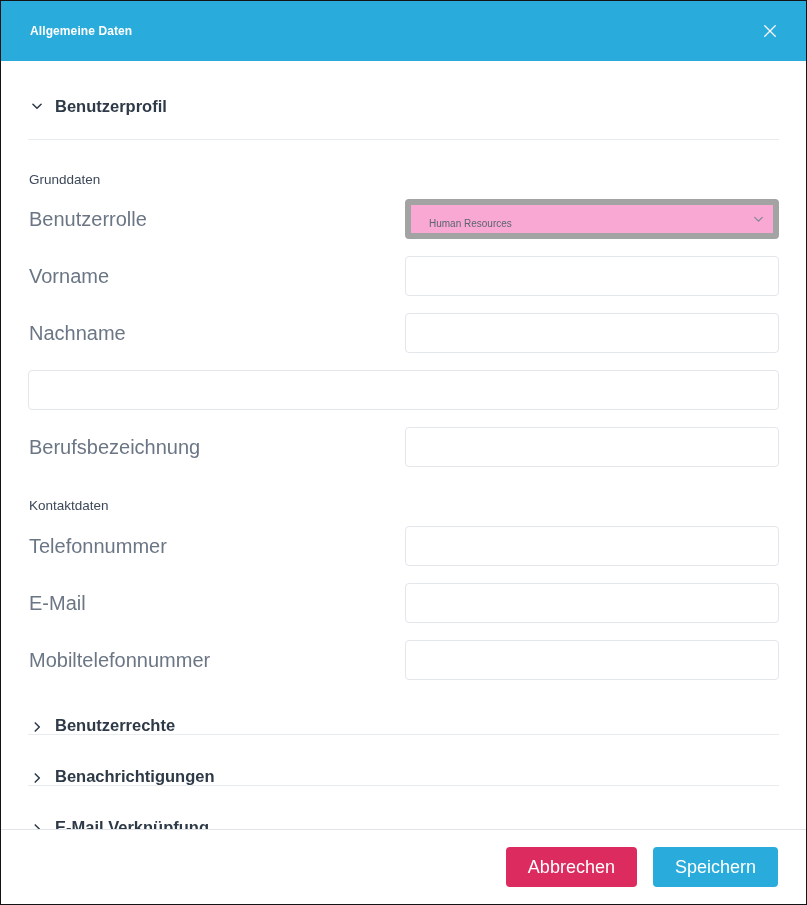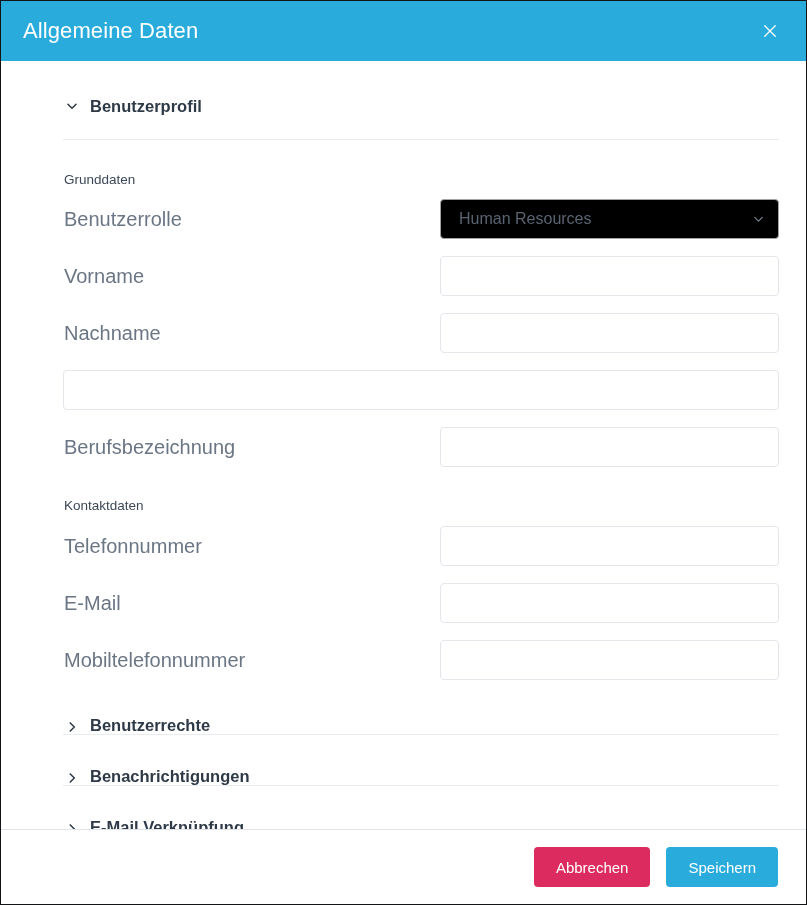--- a/index.html
+++ b/index.html
@@ -31,45 +31,45 @@
     min-height: 60px;
     background: #29abdb;
     display: flex;
     align-items: center;
     justify-content: space-between;
     padding: 0 22px 0 22px;
     box-sizing: border-box;
   }
   .dialog-title {
     color: #ffffff;
-    font-size: 22px;
-    font-weight: 400;
+    font-size: 12px;
+    font-weight: 700;
     letter-spacing: 0.1px;
     line-height: 1;
+    margin-left: 7px;
   }
   .close-btn {
     width: 28px;
     height: 28px;
     display: flex;
     align-items: center;
     justify-content: center;
     cursor: pointer;
     color: #ffffff;
     background: transparent;
     border: none;
     padding: 0;
   }
   .close-btn svg { display: block; }
 
   
   .dialog-body {
     flex: 1 1 auto;
     overflow: hidden;
     padding: 0;
-    margin-left: 35px;
   }
 
   .accordion {
     padding: 0 27px;
   }
 
   .acc-header {
     display: flex;
     align-items: center;
     gap: 11px;
@@ -154,26 +154,26 @@
     outline: none;
   }
   .text-input::placeholder { color: #b9c0c8; }
 
   .select-wrap { position: relative; }
   .select-input {
     display: block;
     width: 100%;
     height: 40px;
     box-sizing: border-box;
-    border: 1px solid #a3a3a3;
+    border: 6px solid #a3a3a3;
     border-radius: 4px;
-    background: #000000;
+    background: #f9a8d4;
     padding: 0 36px 0 18px;
     font-family: inherit;
-    font-size: 16px;
+    font-size: 10px;
     color: #5a6472;
     line-height: 38px;
     cursor: pointer;
     white-space: nowrap;
     overflow: hidden;
     text-overflow: ellipsis;
   }
   .select-caret {
     position: absolute;
     right: 14px;
@@ -205,21 +205,21 @@
     justify-content: flex-end;
     gap: 16px;
     padding: 0 28px 0 0;
     box-sizing: border-box;
     background: #ffffff;
   }
   .btn {
     border: none;
     border-radius: 4px;
     font-family: inherit;
-    font-size: 15px;
+    font-size: 18px;
     color: #ffffff;
     height: 40px;
     padding: 0 22px;
     cursor: pointer;
     line-height: 1;
   }
   .btn-cancel { background: #dc2b5e; }
   .btn-save   { background: #29abdb; }
 </style>
 </head>

